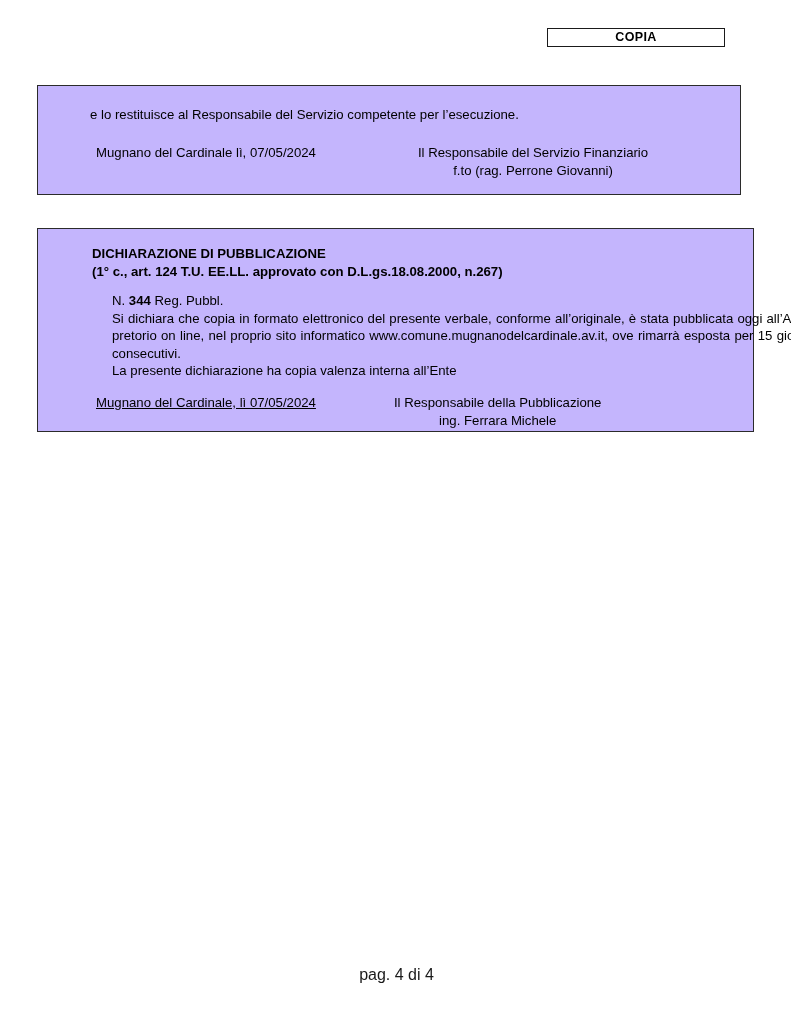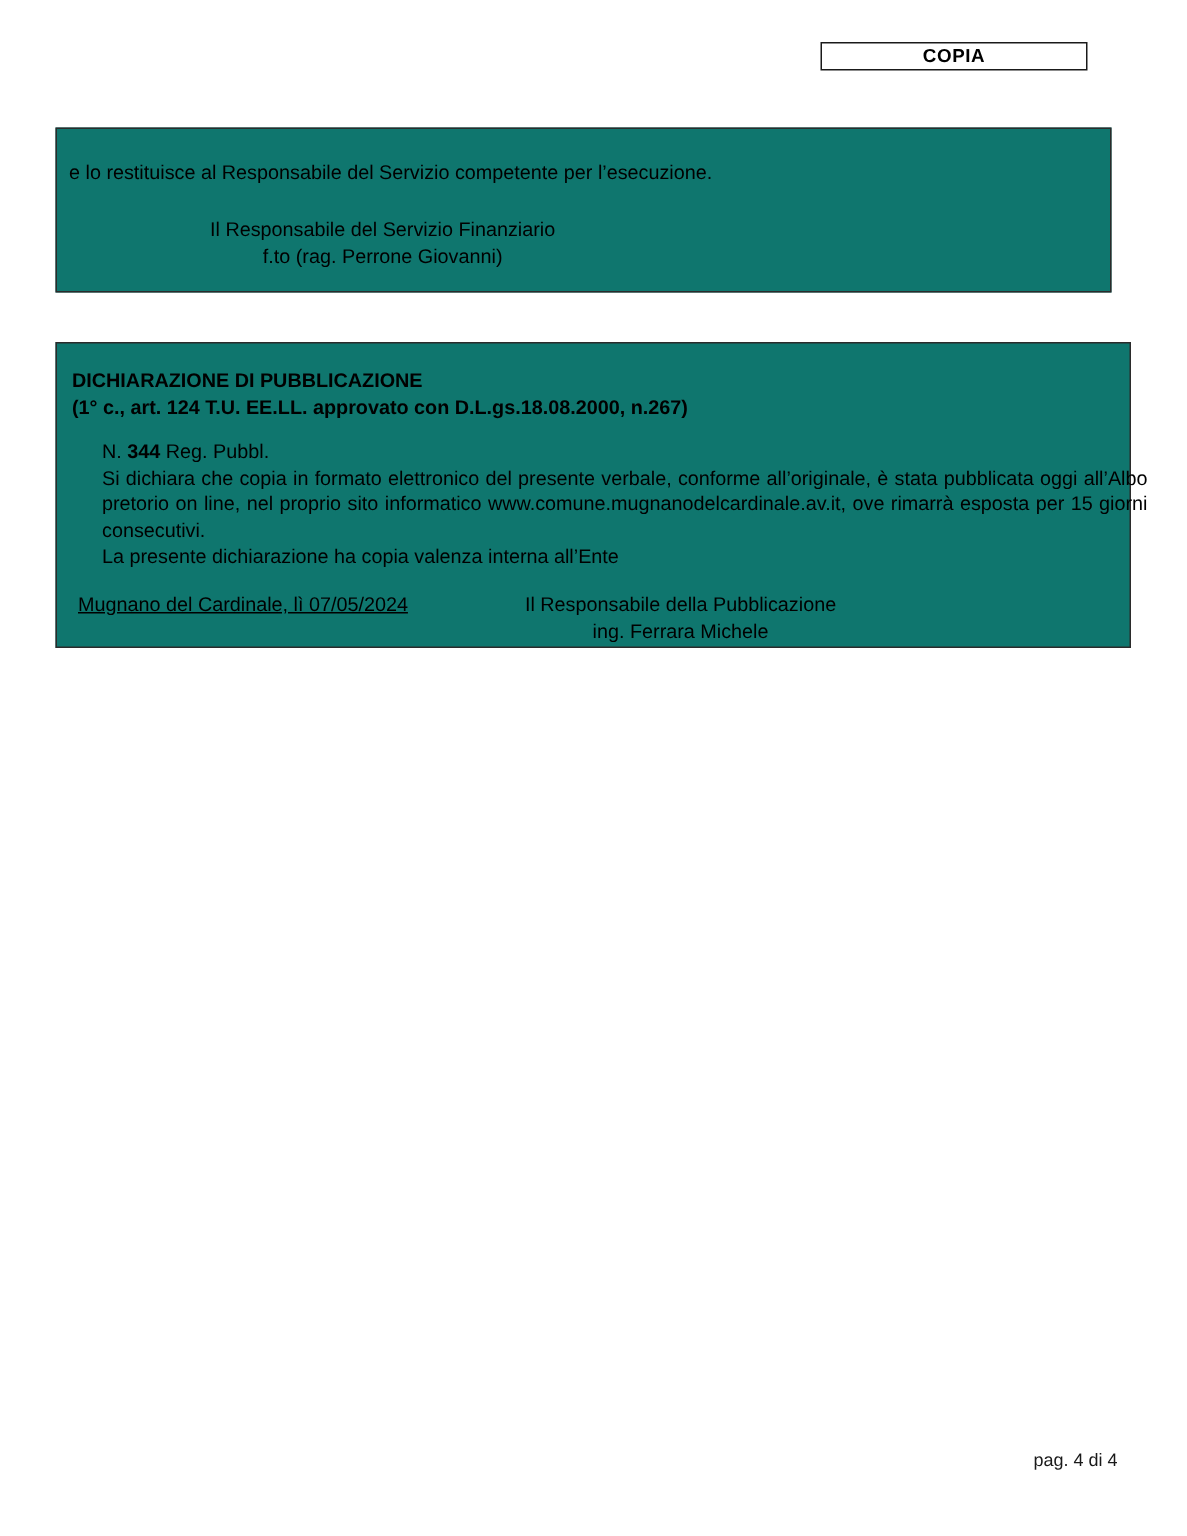--- a/index.html
+++ b/index.html
@@ -34,21 +34,22 @@
     font-weight: bold;
     letter-spacing: 0.4px;
     line-height: 1;
   }
 
   
   .doc-box {
     position: absolute;
     border: 1.2px solid #2b2b2b;
     box-sizing: border-box;
-    background: #0f766e;
+    background: #c4b5fd;
+    padding-left: 44px;
   }
   #box-execution {
     left: 37px;
     top: 85px;
     width: 704px;
     height: 110px;
   }
   #box-publication {
     left: 37px;
     top: 228px;
@@ -140,39 +141,40 @@
   #pub-sig-row .sig-right {
     margin-left: 78px;
   }
 
   
   .page-footer {
     position: absolute;
     left: 0;
     right: 46px;
     top: 966px;
-    text-align: right;
-    font-size: 12px;
+    text-align: center;
+    font-size: 16px;
     color: #1a1a1a;
     padding-left: 48px;
   }
 </style>
 </head>
 <body>
 
 <div class="copia-box">
   <span class="copia-label">COPIA</span>
 </div>
 
 <div class="doc-box" id="box-execution">
   <div class="box-inner">
 
     <div class="line exec-first-line">e lo restituisce al Responsabile del Servizio competente per l’esecuzione.</div>
 
     <div class="sig-row" id="exec-sig-row">
+      <div class="line sig-left">Mugnano del Cardinale lì, 07/05/2024</div>
       <div class="line sig-right">
         <span>Il Responsabile del Servizio Finanziario</span>
         <span class="sig-sub">f.to (rag. Perrone Giovanni)</span>
       </div>
     </div>
 
   </div>
 </div>
 
 <div class="doc-box" id="box-publication">

